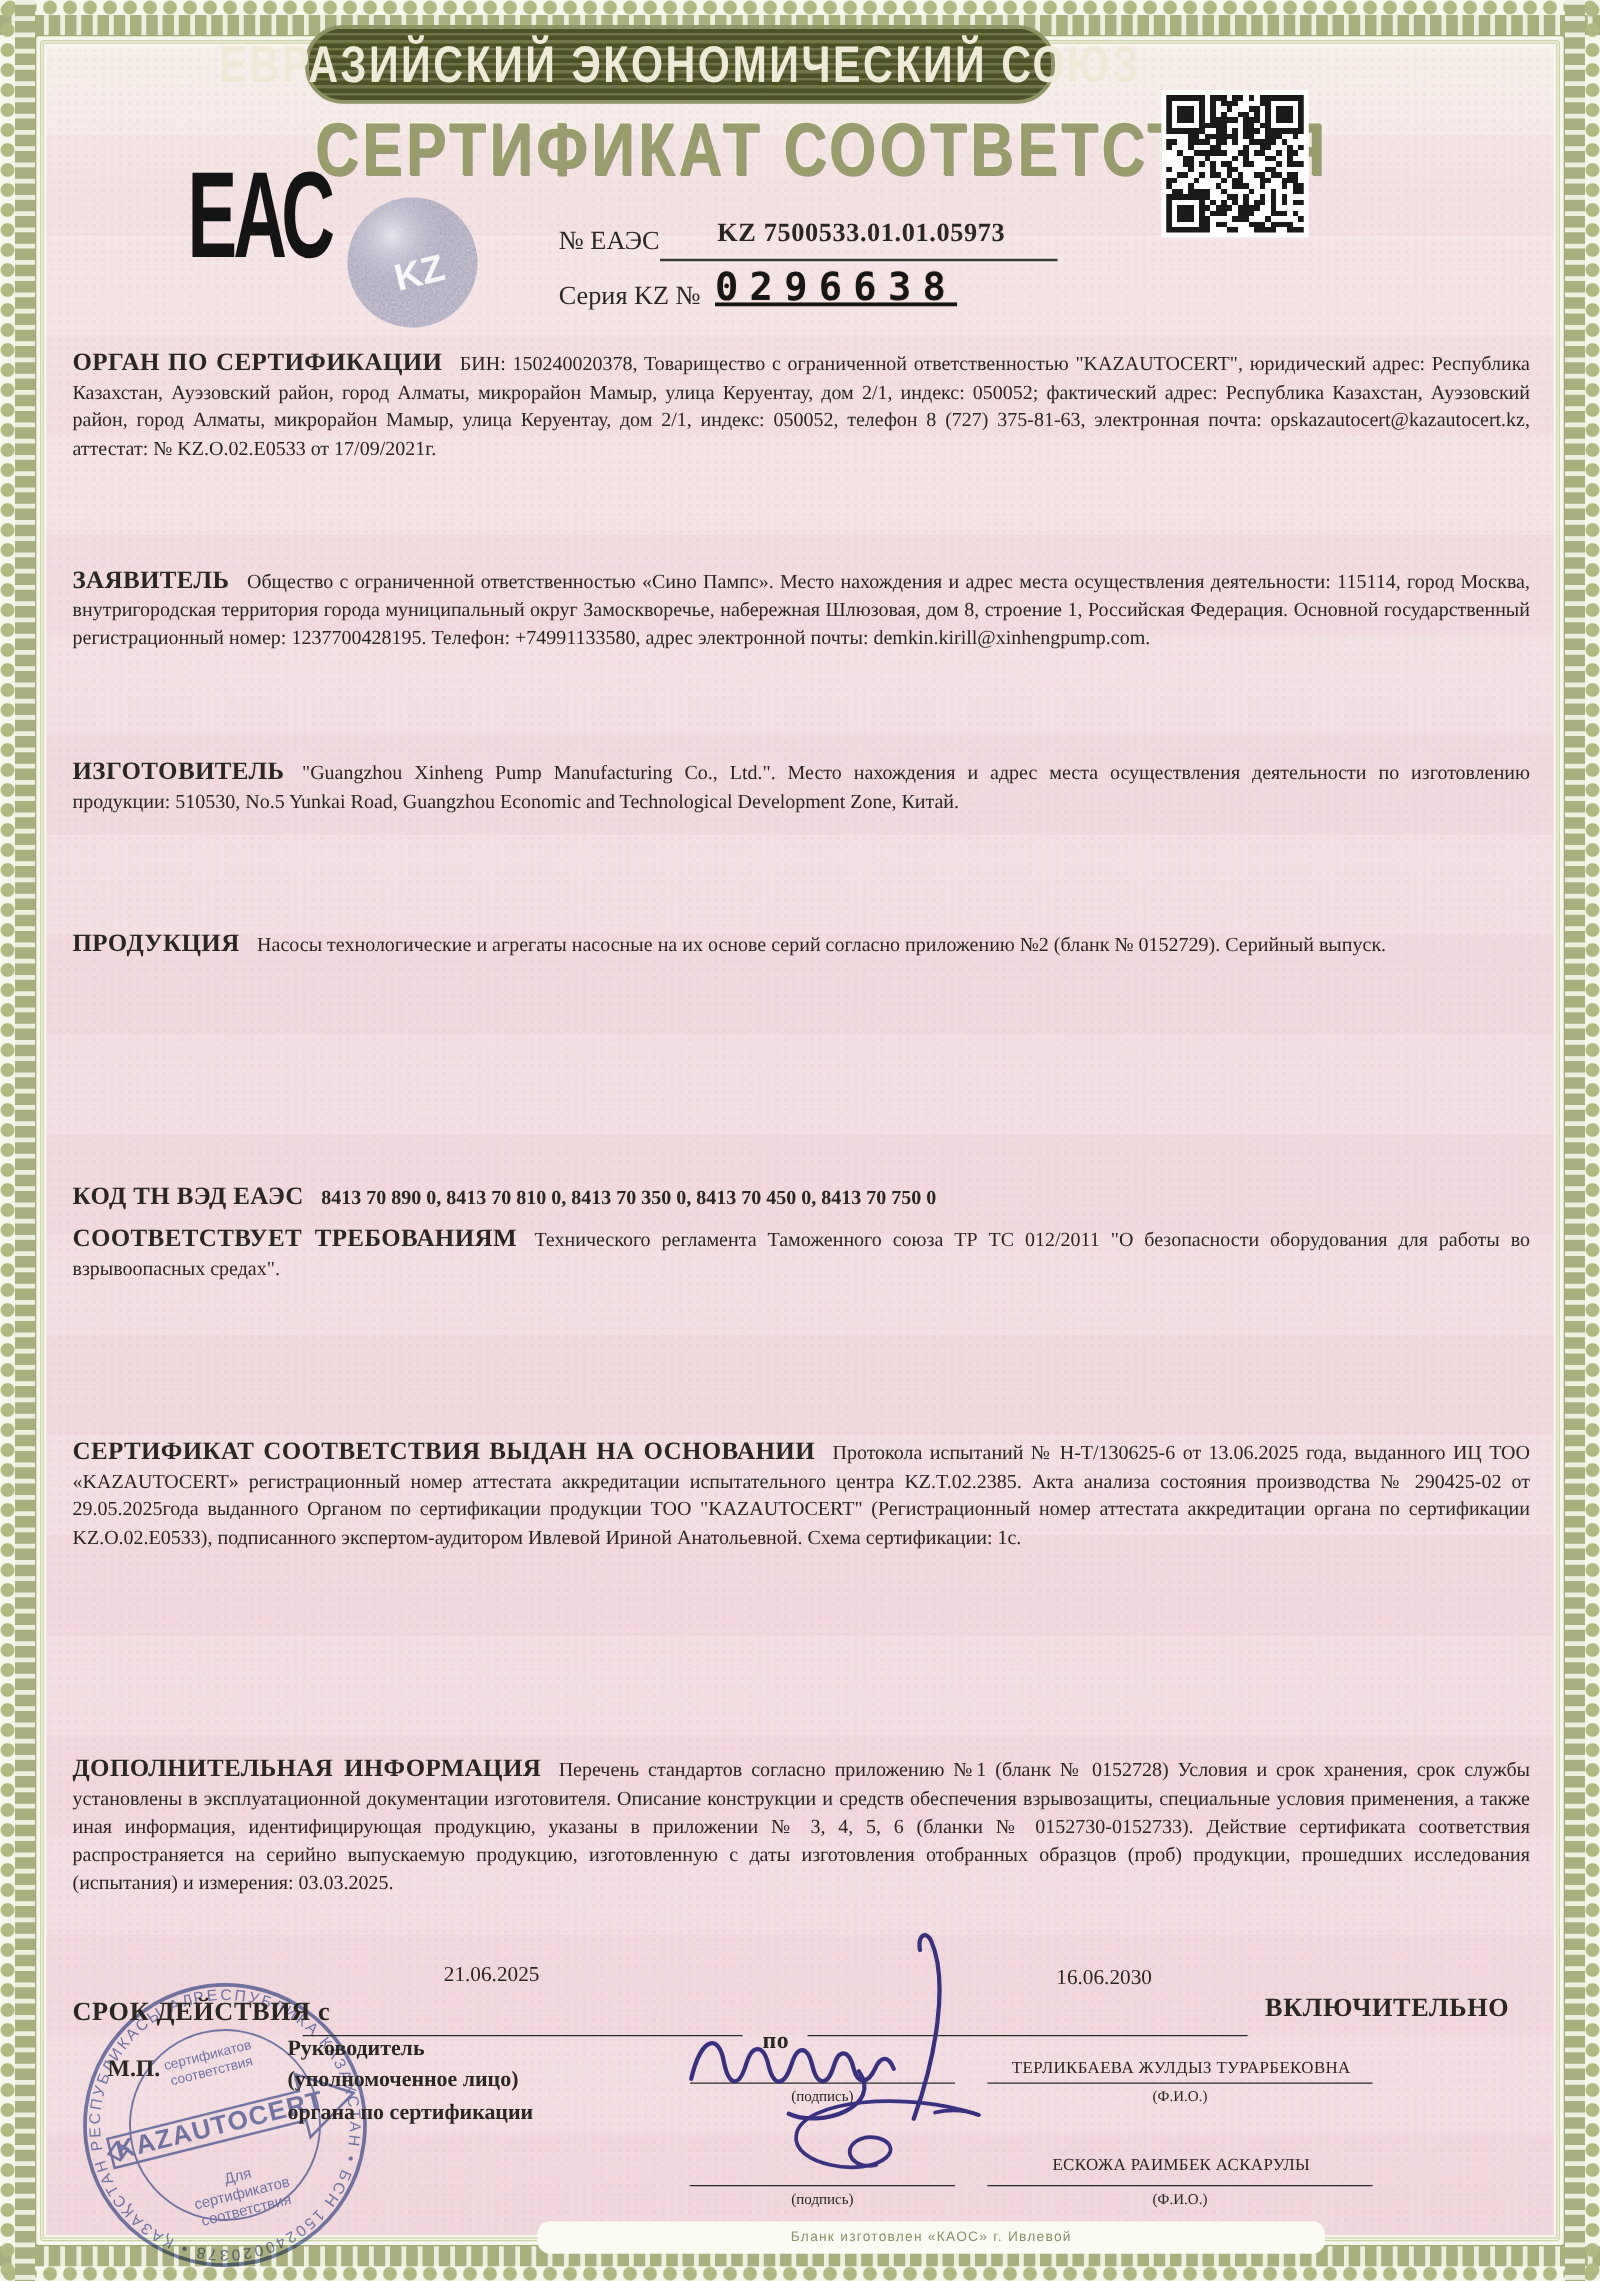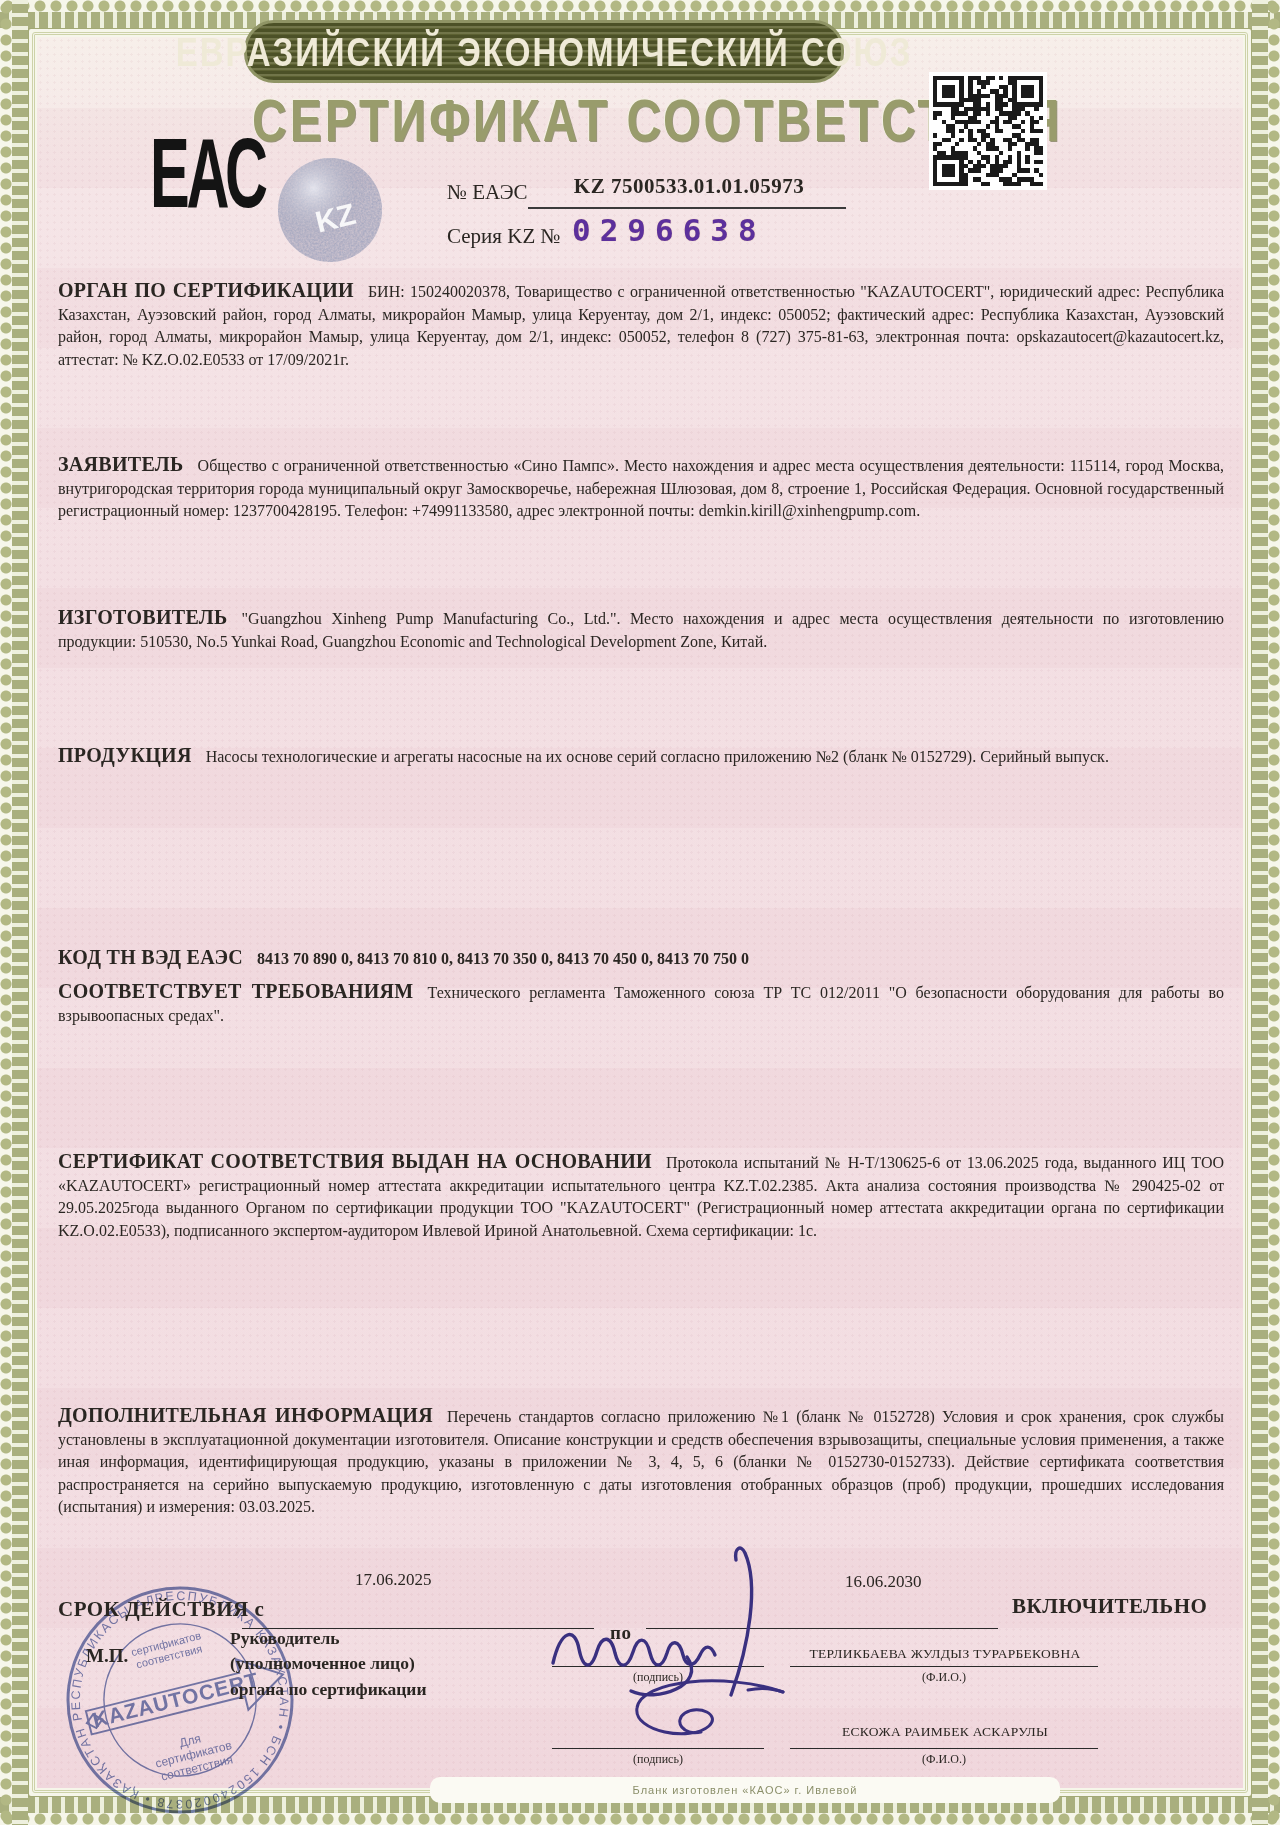--- a/index.html
+++ b/index.html
@@ -55,22 +55,22 @@
     transform:scale(0.62,1.02);transform-origin:left top;}
   .kz-emblem{position:absolute;left:276px;top:156px;z-index:5;}
   .qr{position:absolute;left:929px;top:72px;width:118px;height:118px;background:#fff;
     padding:4px;box-sizing:border-box;z-index:5;}
   .qr svg{display:block;width:100%;height:100%;}
   .num-label{position:absolute;z-index:5;font-size:21px;}
   .eaes-value{position:absolute;left:530px;top:174px;width:318px;text-align:center;z-index:5;
     font-size:21px;font-weight:bold;letter-spacing:0.5px;}
   .rule{position:absolute;height:0;border-top:2px solid #3a3a3a;z-index:5;}
   .series-value{position:absolute;left:572px;top:212px;z-index:5;font-family:"DejaVu Sans Mono",monospace;
-    font-weight:bold;font-size:31px;letter-spacing:9px;color:#4c1d95;opacity:0.9;
-    text-shadow:0 0 1px rgba(200,149,90,0.6);}
+    font-weight:bold;font-size:31px;letter-spacing:9px;color:#000000;opacity:0.9;
+    text-shadow:0 0 1px rgba(200,149,90,0.6);text-decoration:underline;}
   
   .sec{position:absolute;left:58px;width:1166px;z-index:5;font-size:16px;line-height:1.4;
     text-align:justify;margin:0;}
   .sec .sec-h{font-weight:bold;font-size:20px;letter-spacing:0.3px;padding-right:14px;}
   .sec .bold-body{font-weight:bold;}
   
   .v-label{position:absolute;z-index:6;font-weight:bold;font-size:21px;letter-spacing:0.5px;}
   .v-date{position:absolute;z-index:6;font-size:17px;}
   .sline{position:absolute;height:0;border-top:1.5px solid #2a2a2a;z-index:5;}
   .role{position:absolute;z-index:6;font-weight:bold;font-size:17.5px;line-height:1.45;white-space:pre-line;}
@@ -485,21 +485,21 @@
     <span class="sec-h">СООТВЕТСТВУЕТ ТРЕБОВАНИЯМ</span><span>Технического регламента Таможенного союза ТР ТС 012/2011 "О безопасности оборудования для работы во взрывоопасных средах".</span>
   </p>
   <p class="sec" style="top:1147px;">
     <span class="sec-h">СЕРТИФИКАТ СООТВЕТСТВИЯ ВЫДАН НА ОСНОВАНИИ</span><span>Протокола испытаний № Н-Т/130625-6 от 13.06.2025 года, выданного ИЦ ТОО «KAZAUTOCERT» регистрационный номер аттестата аккредитации испытательного центра KZ.T.02.2385. Акта анализа состояния производства № 290425-02 от 29.05.2025года выданного Органом по сертификации продукции ТОО "KAZAUTOCERT" (Регистрационный номер аттестата аккредитации органа по сертификации KZ.O.02.E0533), подписанного экспертом-аудитором Ивлевой Ириной Анатольевной. Схема сертификации: 1с.</span>
   </p>
   <p class="sec" style="top:1401px;">
     <span class="sec-h">ДОПОЛНИТЕЛЬНАЯ ИНФОРМАЦИЯ</span><span>Перечень стандартов согласно приложению №1 (бланк № 0152728) Условия и срок хранения, срок службы установлены в эксплуатационной документации изготовителя. Описание конструкции и средств обеспечения взрывозащиты, специальные условия применения, а также иная информация, идентифицирующая продукцию, указаны в приложении № 3, 4, 5, 6 (бланки № 0152730-0152733). Действие сертификата соответствия распространяется на серийно выпускаемую продукцию, изготовленную с даты изготовления отобранных образцов (проб) продукции, прошедших исследования (испытания) и измерения: 03.03.2025.</span>
   </p>
 
   <div class="v-label" style="left:58px;top:1597px;">СРОК ДЕЙСТВИЯ с</div>
-  <div class="v-date" style="left:355px;top:1570px;">17.06.2025</div>
+  <div class="v-date" style="left:355px;top:1570px;">21.06.2025</div>
   <div class="sline" style="left:242px;top:1628px;width:352px;"></div>
   <div class="v-label" style="left:610px;top:1597px;font-size:19px;margin-top:25px;">по</div>
   <div class="sline" style="left:646px;top:1628px;width:352px;"></div>
   <div class="v-date" style="left:845px;top:1572px;text-align:right;">16.06.2030</div>
   <div class="v-label" style="left:1012px;top:1594px;">ВКЛЮЧИТЕЛЬНО</div>
 
   <div class="role" style="left:230px;top:1626px;">Руководитель
 (уполномоченное лицо)
 органа по сертификации</div>
   <svg class="sig" style="left:545px;top:1545px;" width="270" height="160" viewBox="0 0 270 160">

